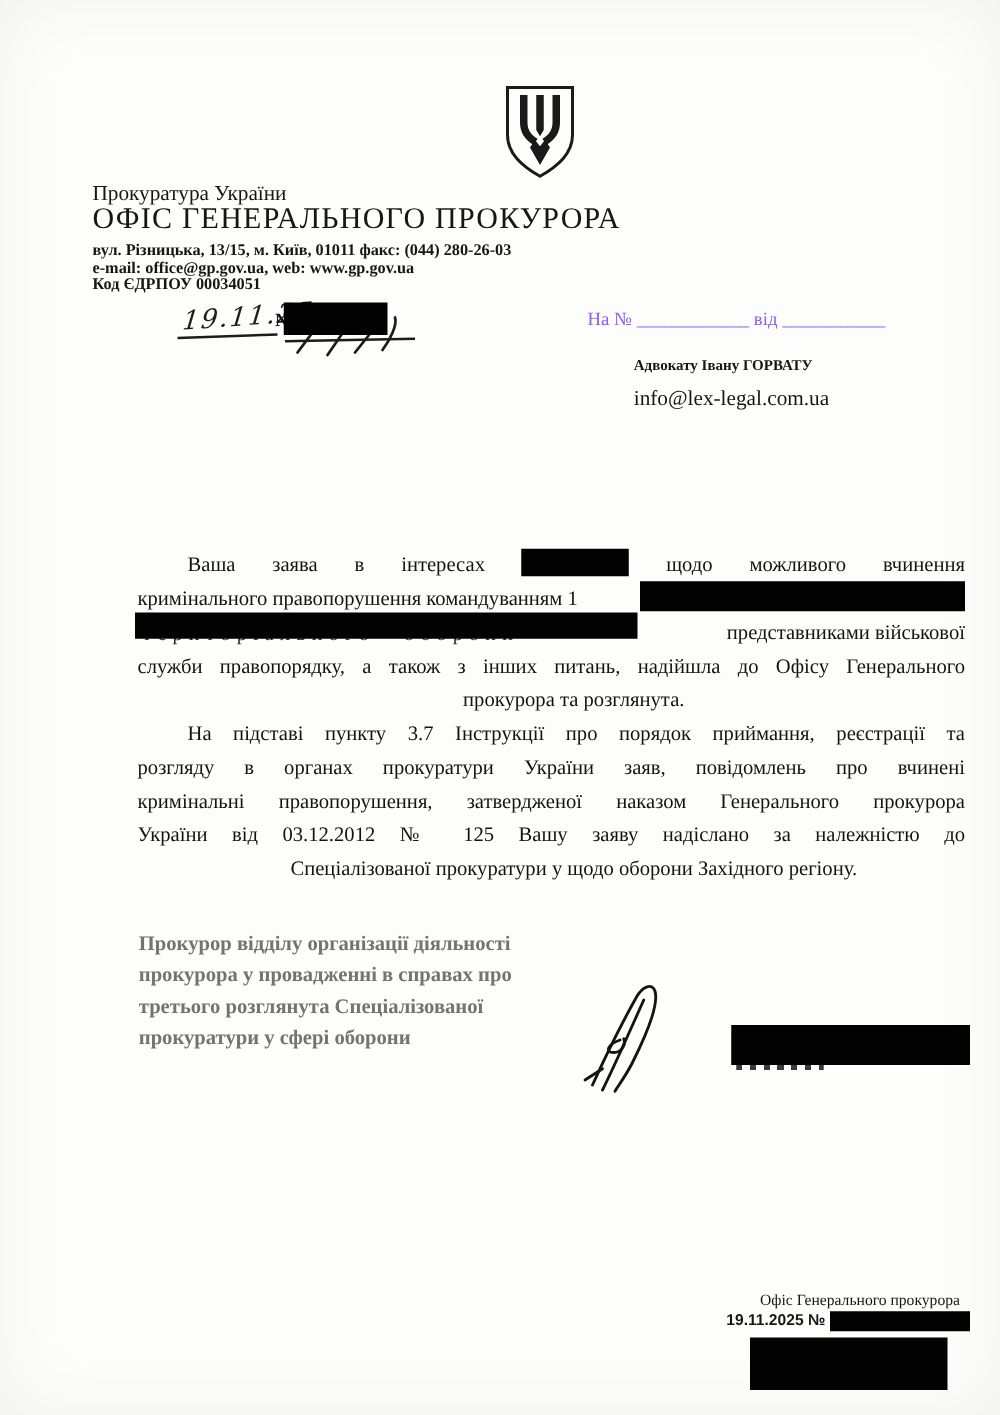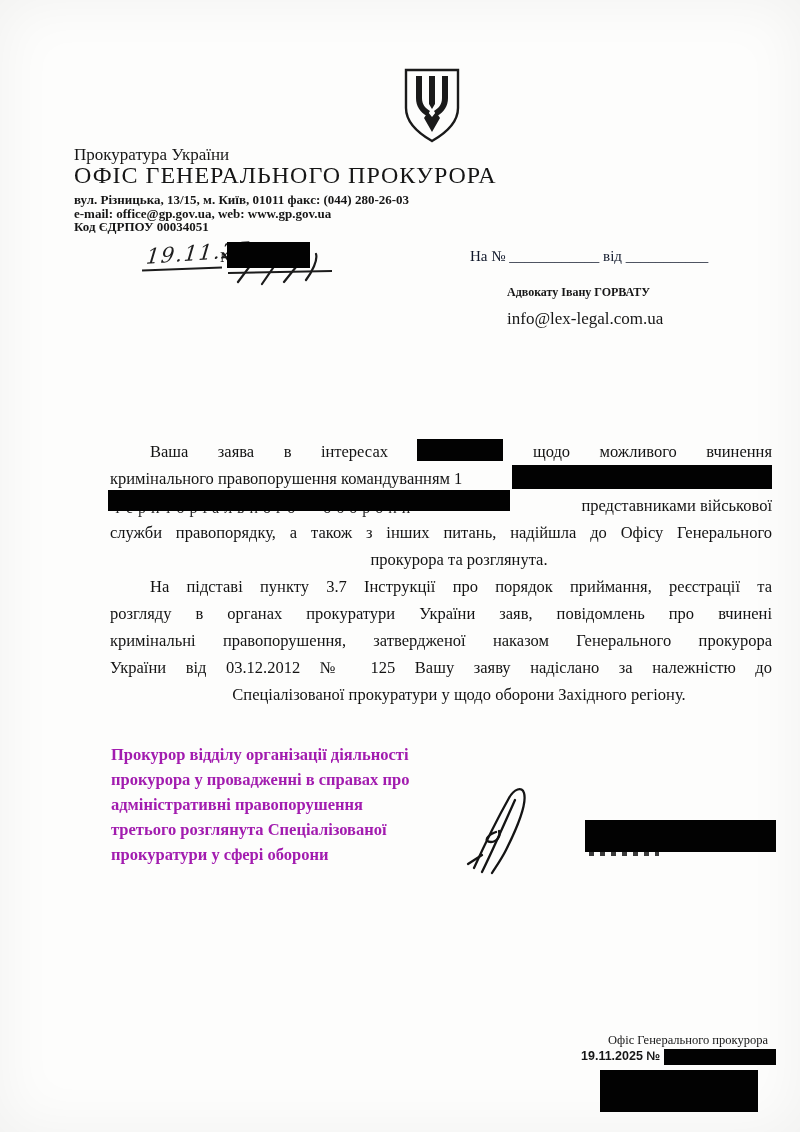--- a/index.html
+++ b/index.html
@@ -22,42 +22,42 @@
   .hand-date{
     position:absolute;left:146px;top:241px;font-family:"DejaVu Serif",serif;
     font-style:italic;font-size:21px;letter-spacing:1.5px;color:#1d1d1d;
     transform:rotate(-4deg) skewX(-10deg);
   }
   .date-underline{position:absolute;left:142px;top:268px;width:80px;border-top:2px solid #1c1c1c;transform:rotate(-2deg);}
   .no-sign{position:absolute;left:220px;top:249px;font-size:15px;font-weight:bold;}
   .pen-strokes{position:absolute;left:232px;top:246px;width:105px;height:40px;}
   .num-redaction{position:absolute;left:227px;top:242px;width:83px;height:26px;background:#020202;}
   .num-underline{position:absolute;left:228px;top:271px;width:104px;border-top:2px solid #1c1c1c;transform:rotate(-1deg);}
-  .reply-line{position:absolute;left:470px;top:248px;font-size:15px;white-space:nowrap;color:#0f172a;}
+  .reply-line{position:absolute;left:470px;top:248px;font-size:15px;white-space:nowrap;color:#8b5cf6;}
   .reply-line .blank{letter-spacing:0;}
   
   .recipient-name{position:absolute;left:507px;top:285px;font-size:12px;font-weight:bold;white-space:nowrap;}
   .recipient-email{position:absolute;left:507px;top:309px;font-size:17px;white-space:nowrap;}
   
   .body-block{position:absolute;left:110px;top:438px;width:662px;font-size:16.5px;color:#131313;}
   .ln{height:27px;line-height:27px;}
   .jline{text-align:justify;text-align-last:justify;}
   .lline{text-align:center;margin-left:36px;}
   .indent{padding-left:40px;}
   .flexline{display:flex;align-items:flex-start;gap:44px;}
   .redact{background:#020202;display:inline-block;}
   .r-small{width:86px;height:22px;vertical-align:-4px;}
   .r-fill{flex:1 1 auto;height:24px;margin-left:6px;}
   .redact-wrap{position:relative;display:inline-block;width:400px;height:25px;flex:0 0 auto;}
   .peek{position:absolute;left:4px;top:2px;font-size:16px;color:#2a2a2a;white-space:nowrap;letter-spacing:5px;word-spacing:14px;}
   .cover{position:absolute;left:-2px;top:-2px;width:402px;height:21px;background:#020202;}
   .l3text{margin-left:auto;white-space:nowrap;}
   .nowrap{white-space:nowrap;}
   
-  .sig-block{position:absolute;left:111px;top:742px;width:440px;font-size:16.5px;font-weight:bold;color:#a21caf;}
+  .sig-block{position:absolute;left:111px;top:742px;width:440px;font-size:16.5px;font-weight:bold;color:#737373;}
   .sig-block .sl{height:25px;line-height:25px;white-space:nowrap;}
   .sig-scribble{position:absolute;left:462px;top:776px;width:70px;height:100px;}
   .name-redaction{position:absolute;left:585px;top:820px;width:191px;height:32px;background:#020202;}
   .name-peek{position:absolute;left:4px;bottom:-4px;width:70px;height:4px;
     background:repeating-linear-gradient(90deg,#3a3a3a 0 5px,transparent 5px 11px);}
   
   .footer-office{position:absolute;right:32px;top:1033px;font-size:12.5px;white-space:nowrap;}
   .footer-date{position:absolute;left:581px;top:1049px;font-family:"Liberation Sans",sans-serif;
     font-weight:bold;font-size:12.5px;white-space:nowrap;}
   .footer-bar{position:absolute;left:664px;top:1049px;width:112px;height:16px;background:#020202;}
@@ -128,21 +128,20 @@
     <div class="ln jline indent">На підставі пункту 3.7 Інструкції про порядок приймання, реєстрації та</div>
     <div class="ln jline">розгляду в органах прокуратури України заяв, повідомлень про вчинені</div>
     <div class="ln jline">кримінальні правопорушення, затвердженої наказом Генерального прокурора</div>
     <div class="ln jline">України від 03.12.2012 № 125 Вашу заяву надіслано за належністю до</div>
     <div class="ln lline">Спеціалізованої прокуратури у щодо оборони Західного регіону.</div>
   </div>
 
   <div class="sig-block">
     <div class="sl">Прокурор відділу організації діяльності</div>
     <div class="sl">прокурора у провадженні в справах про</div>
-    <div class="sl">адміністративні правопорушення</div>
     <div class="sl">третього розглянута Спеціалізованої</div>
     <div class="sl">прокуратури у сфері оборони</div>
   </div>
   <svg class="sig-scribble" viewBox="0 0 70 100" xmlns="http://www.w3.org/2000/svg">
     <g stroke="#141414" stroke-width="2.3" fill="none" stroke-linecap="round">
       <path d="M12 92 C 22 70 38 38 47 22 C 52 13 60 10 62 17 C 65 27 55 52 44 74 C 39 84 33 92 30 97"></path>
       <path d="M20 96 C 30 76 44 44 53 24"></path>
       <path d="M34 56 c -9 3 -13 10 -5 10 c 6 0 10 -6 8 -11"></path>
       <path d="M6 88 L20 79"></path>
     </g>

